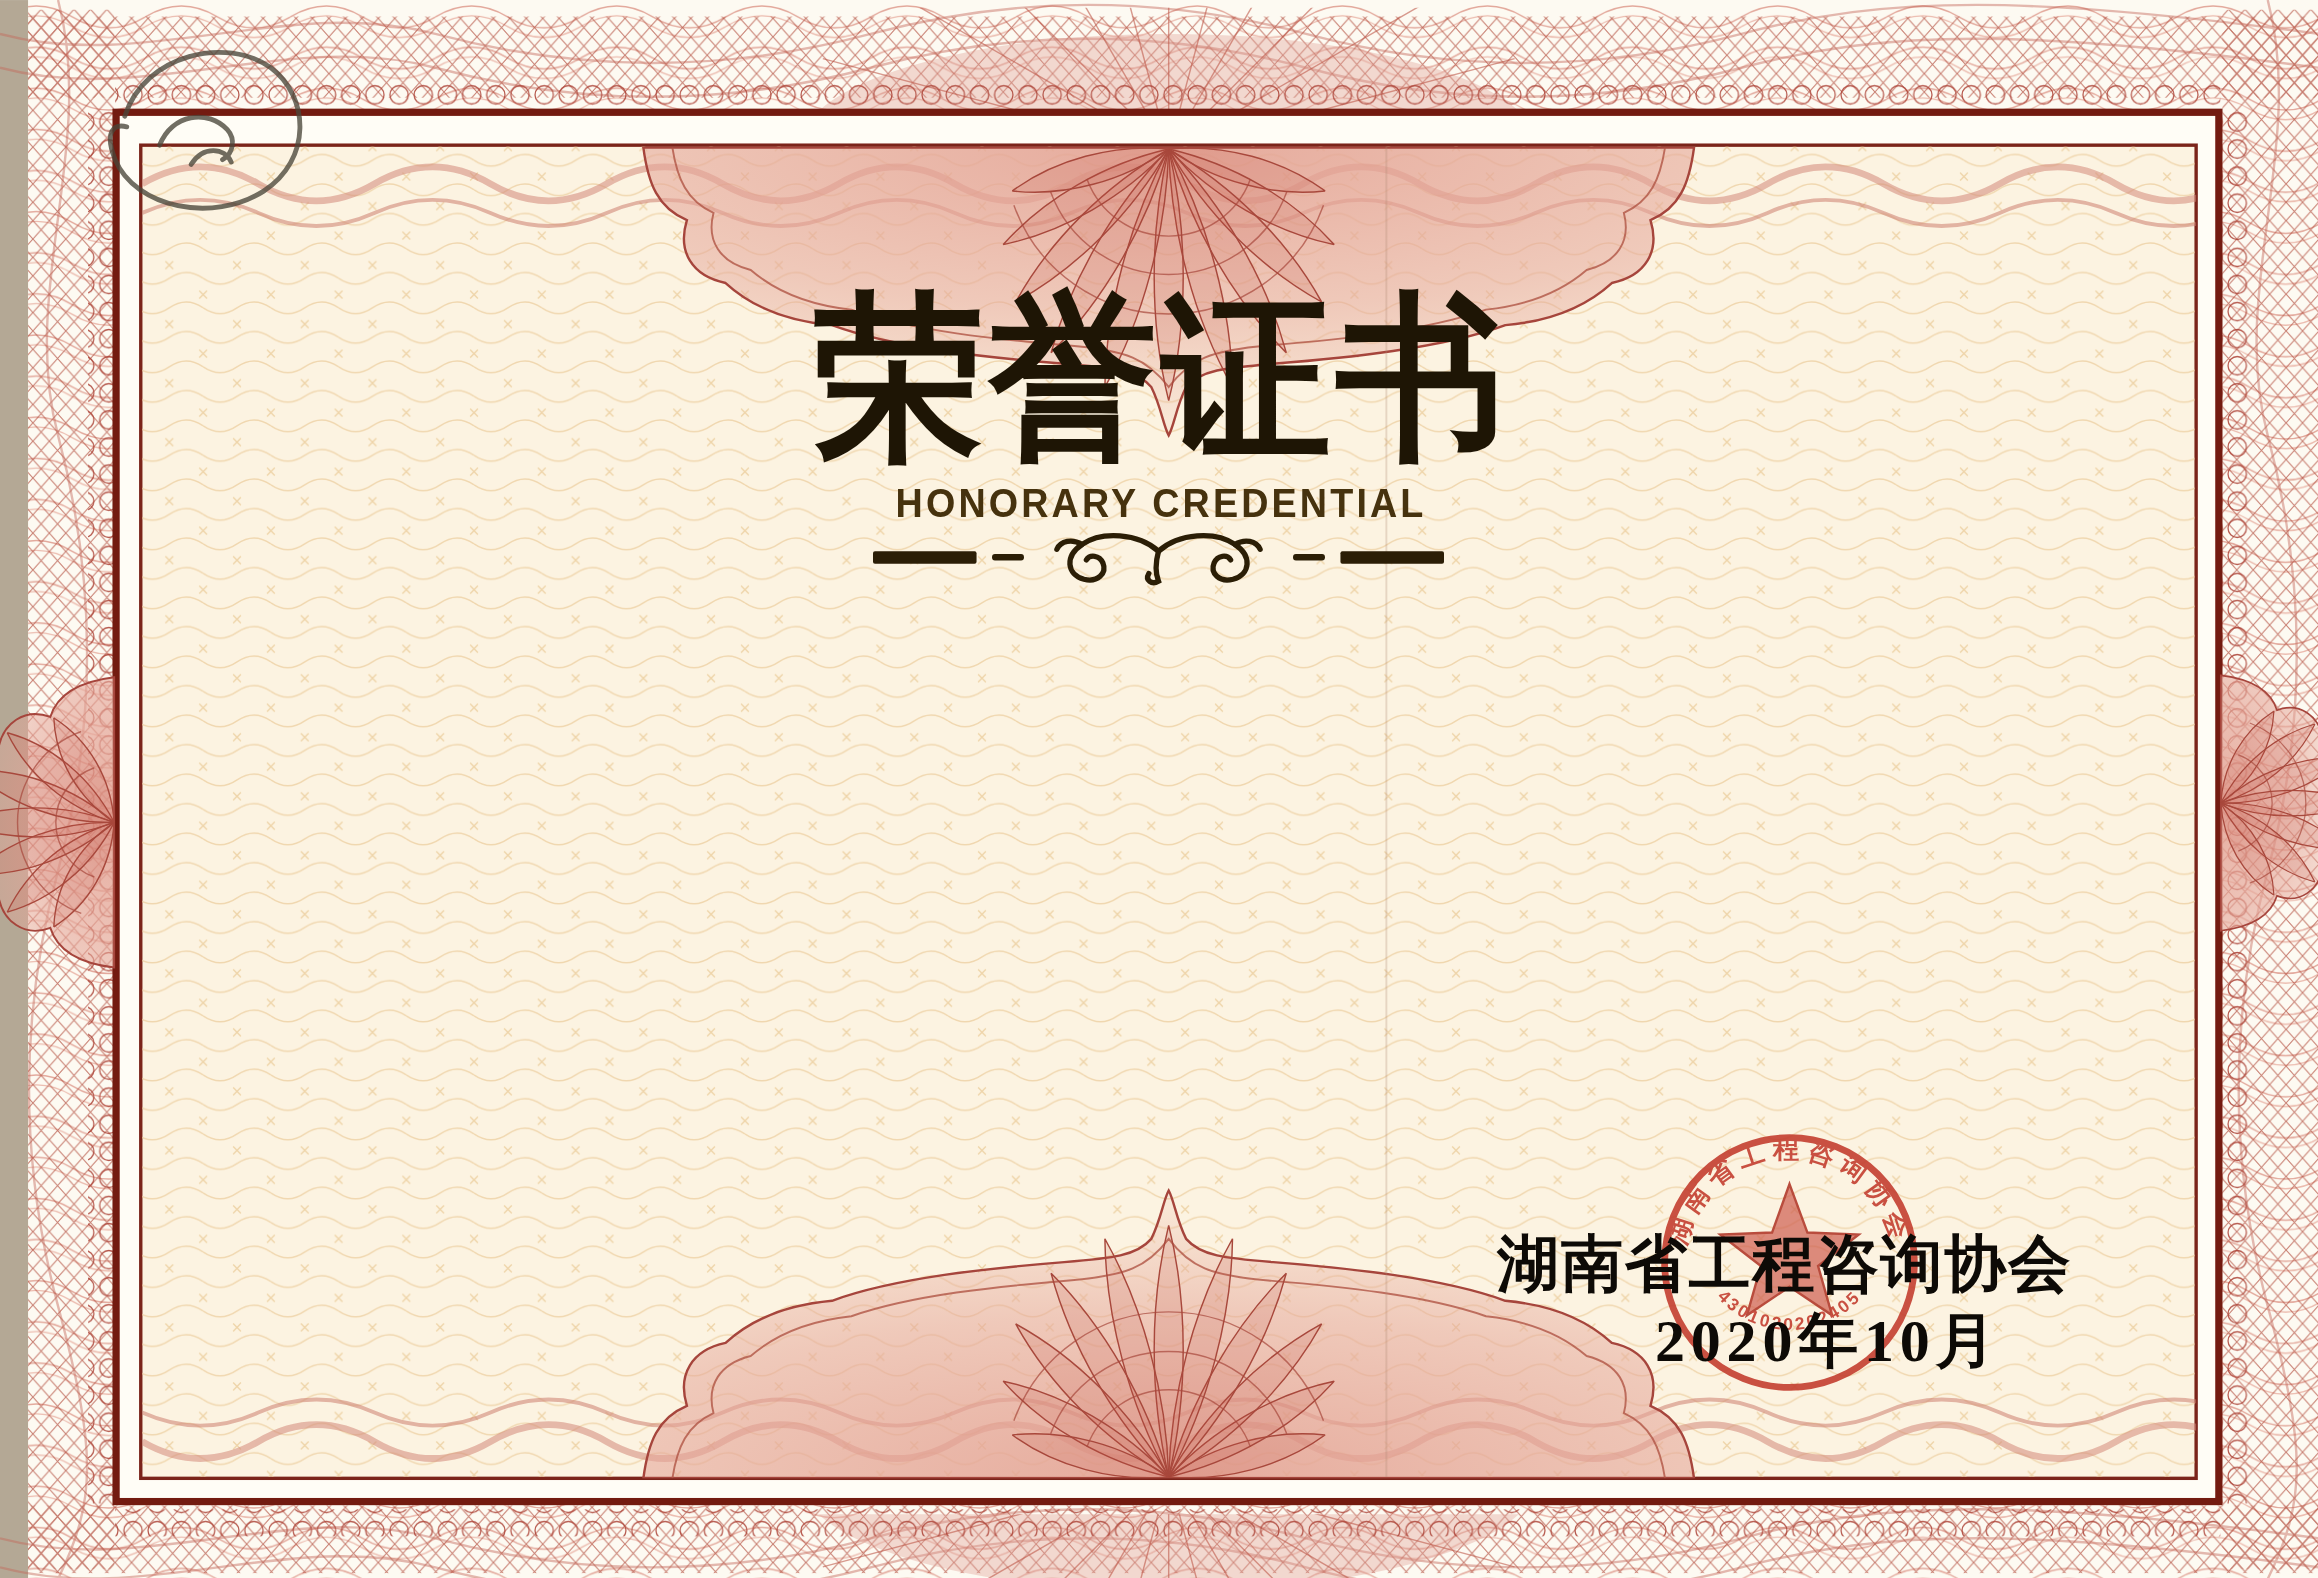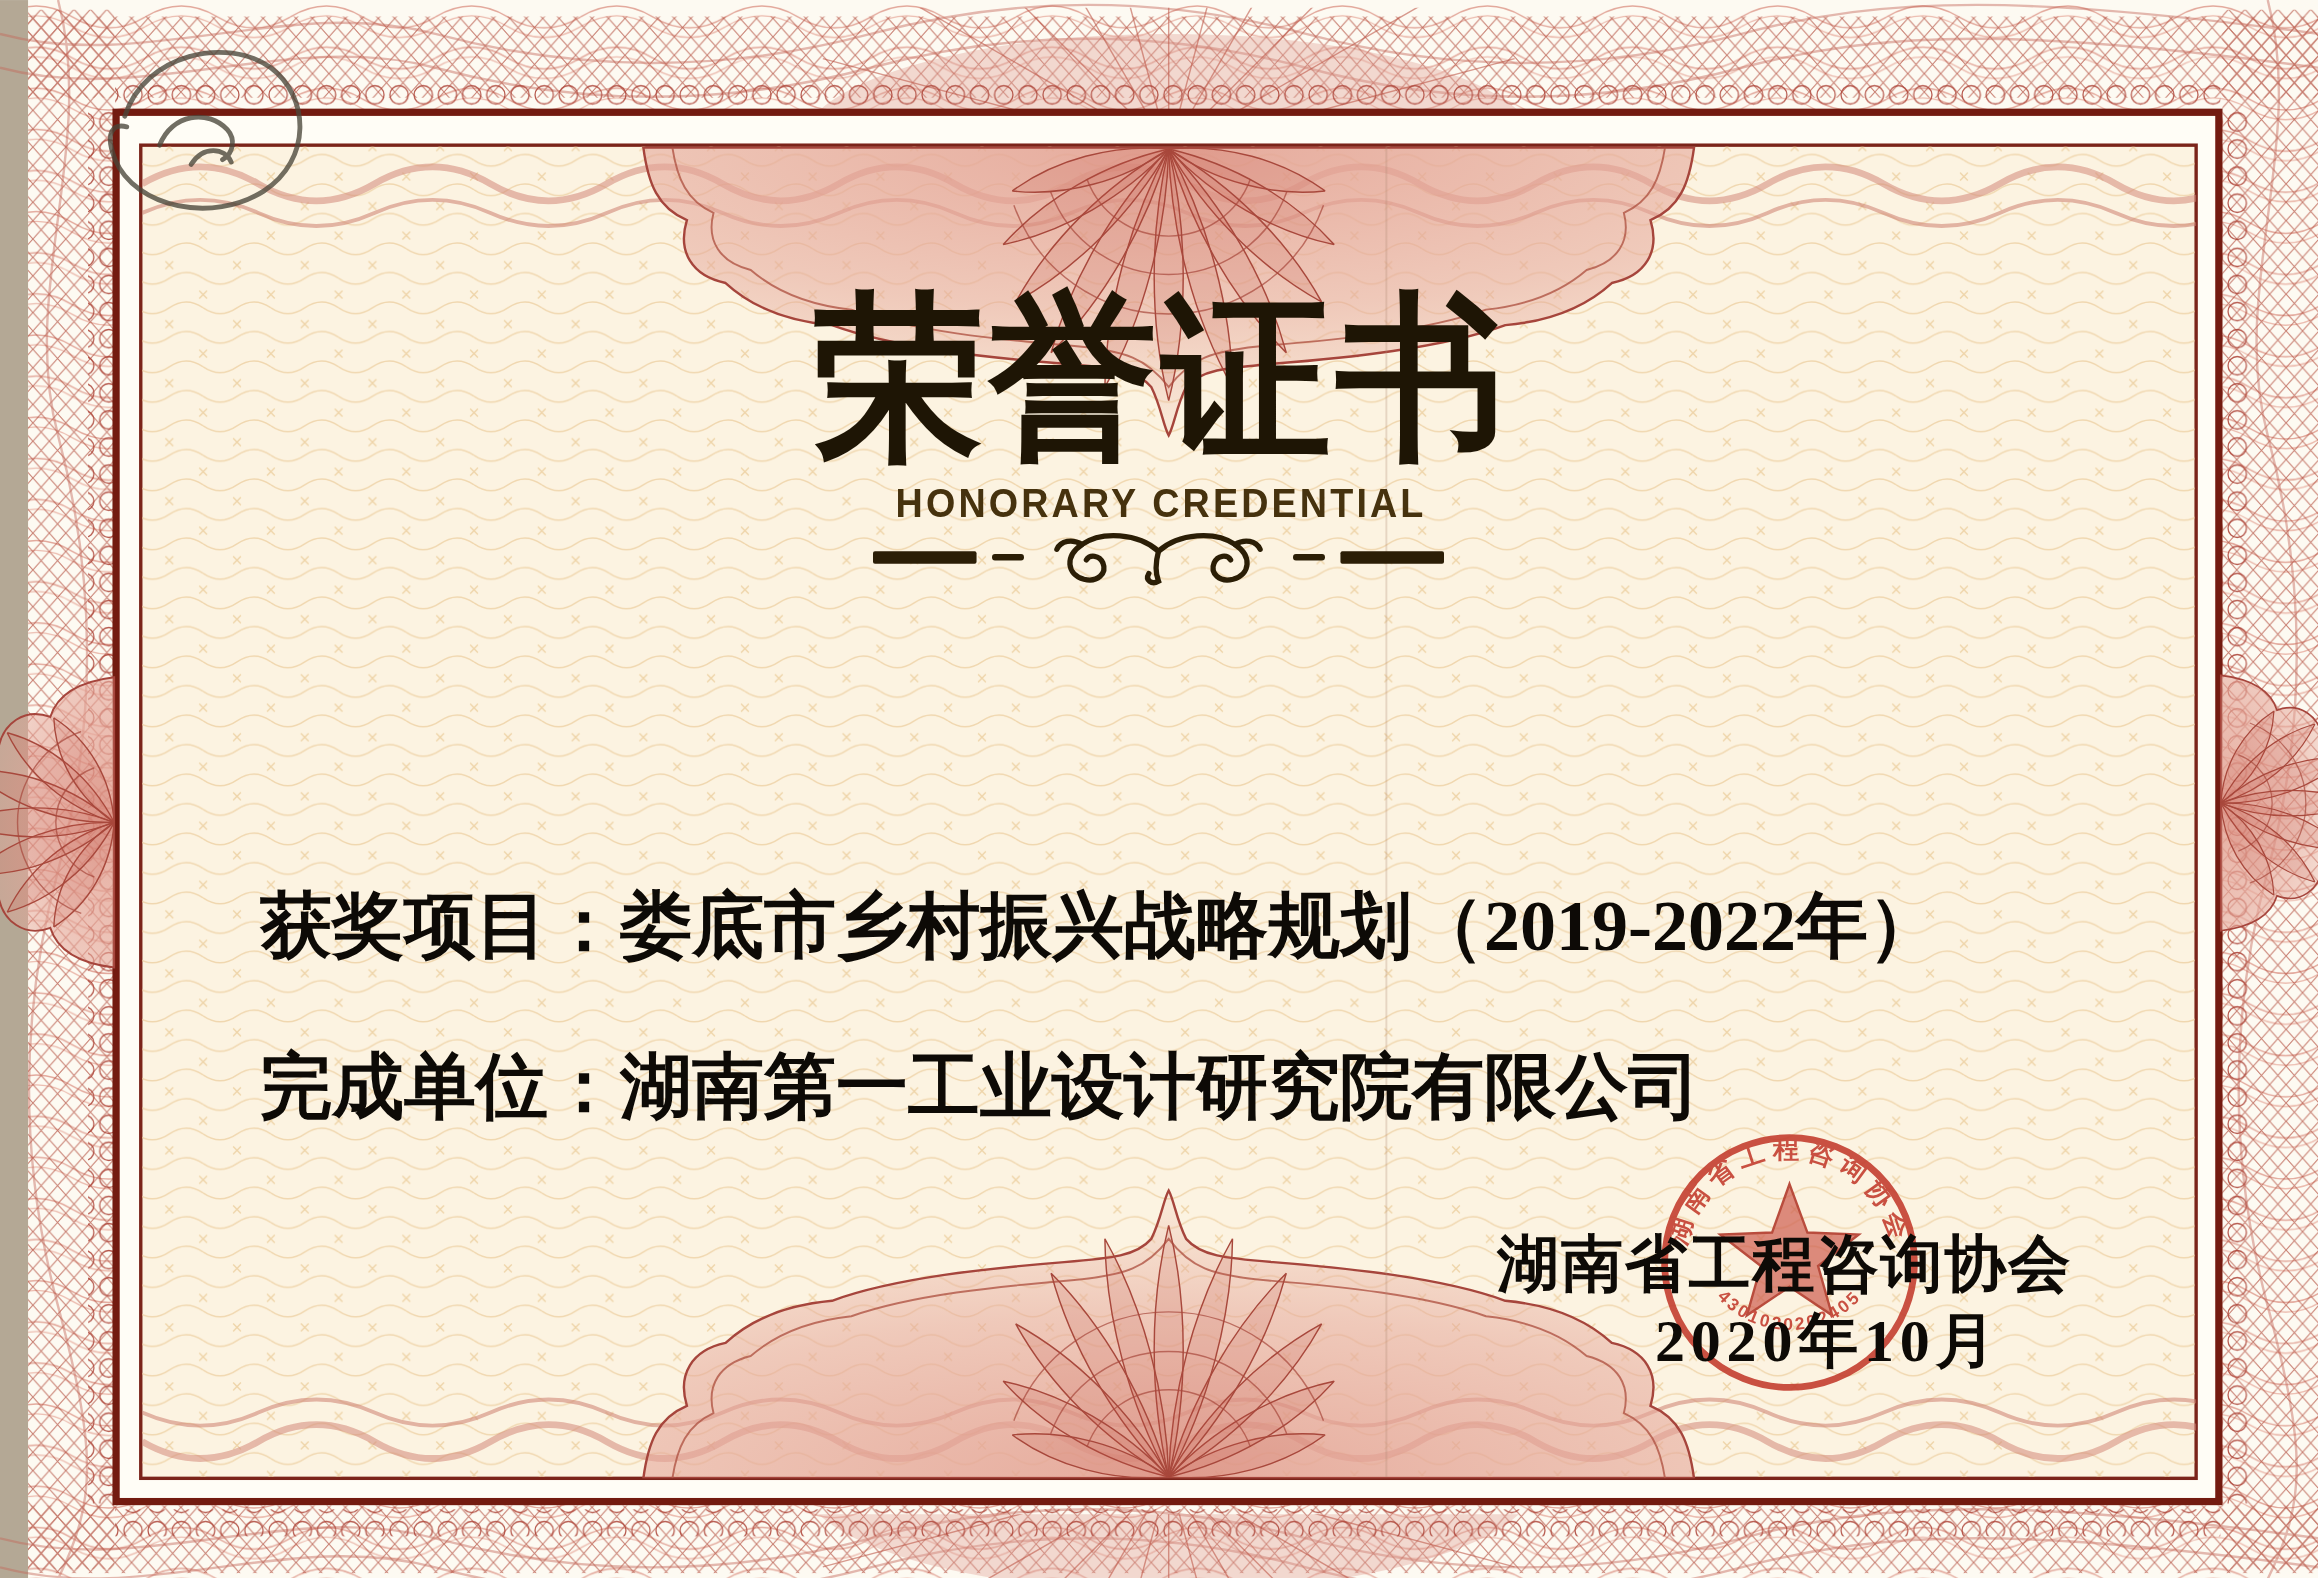--- a/index.html
+++ b/index.html
@@ -226,19 +226,17 @@
     </g>
     <g stroke="#2b1e06" stroke-width="11" fill="none" stroke-linecap="round">
       <path d="M590,52 C548,14 472,10 432,38 C396,62 400,100 436,110 C464,117 484,98 475,76 C468,60 448,58 441,70"></path>
       <path d="M432,38 C412,26 388,30 380,48"></path>
       <path d="M590,52 C632,14 708,10 748,38 C784,62 780,100 744,110 C716,117 696,98 705,76 C712,60 732,58 739,70"></path>
       <path d="M748,38 C768,26 792,30 800,48"></path>
       <path d="M590,52 C583,78 583,96 590,114 C576,122 562,112 570,98"></path>
     </g>
   </svg>
 
-  <div class="txt project-line">获奖项目：娄底市乡村振兴战略规划（2019-2022年）</div>
-  <div class="txt unit-line">完成单位：湖南第一工业设计研究院有限公司</div>
   <div class="txt issuer-line">湖南省工程咨询协会</div>
   <div class="txt date-line">2020年10月</div>
 
 </div>
 
 
 </body></html>

